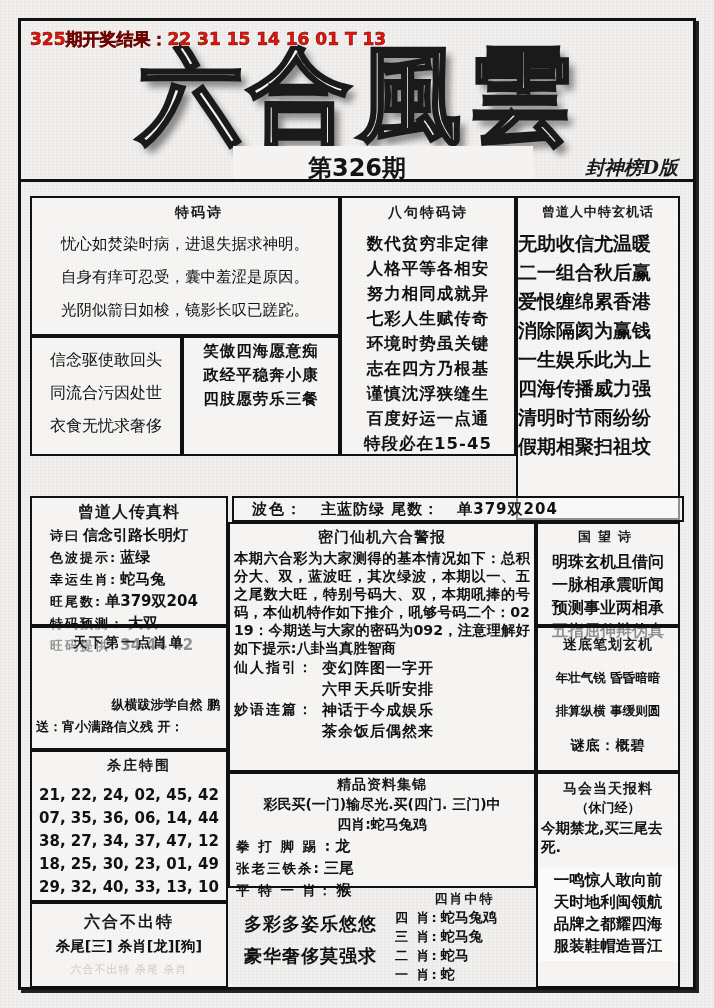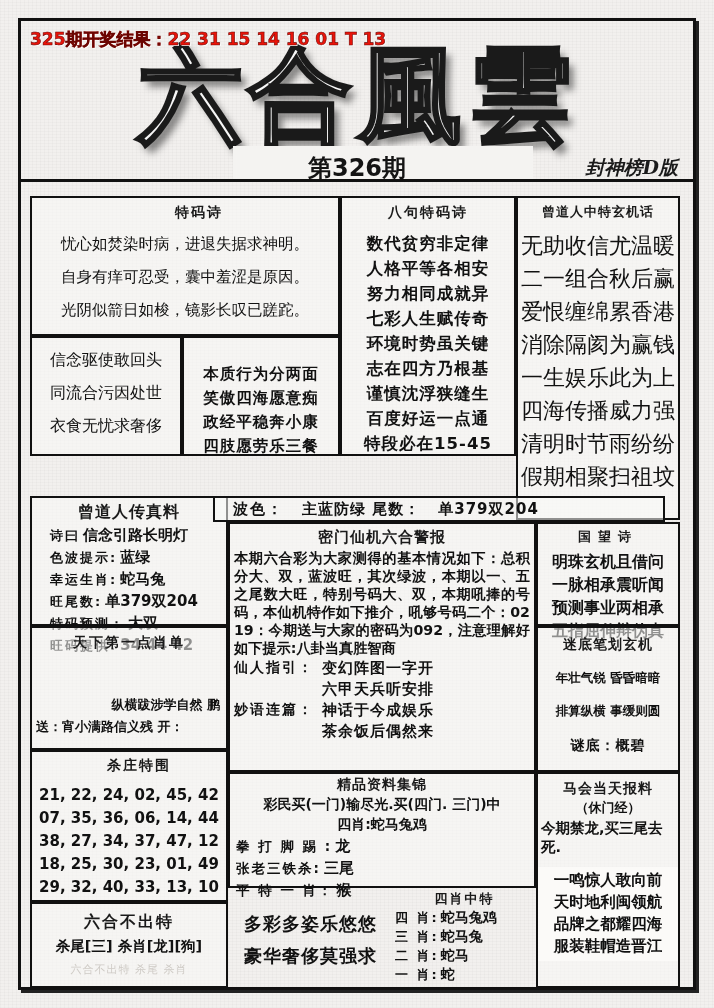--- a/index.html
+++ b/index.html
@@ -94,41 +94,41 @@
   .lr-line{font-size:15.5px;color:#111;text-align:center;margin-top:3px;font-weight:600;letter-spacing:1px;}
   .lr-first{margin-top:26px;}
 
   .b-eight{left:340px;top:196px;width:176px;height:260px;}
   .b-eight .ttl{font-size:14px;margin-top:6px;}
   .eight-line{font-size:16.5px;color:#111;text-align:center;margin-top:3px;font-weight:600;letter-spacing:1px;}
   .eight-first{margin-top:11px;}
 
   .b-zeng{left:516px;top:196px;width:164px;height:324px;}
   .b-zeng .ttl{font-size:13px;margin-top:5px;letter-spacing:1px;}
-  .zeng-line{font-size:22px;color:#111;text-align:center;margin-top:3px;font-weight:400;letter-spacing:0px;}
+  .zeng-line{font-size:19px;color:#111;margin-top:3px;font-weight:700;letter-spacing:0px;}
   .zeng-first{margin-top:10px;}
 
   
   .b-pink{
     left:30px;top:460px;width:650px;height:32px;
     border:2px solid #7a1b52;background:#fdfbfc;
     display:flex;align-items:center;padding-left:8px;
   }
   .pink-label{font-size:15px;font-weight:bold;color:#c4126b;letter-spacing:0;}
   .pink-text{font-size:13.5px;color:#ef7fb5;margin-left:10px;letter-spacing:0.5px;}
 
   
   .b-zhuanzhen{left:30px;top:496px;width:198px;height:130px;}
   .b-zhuanzhen .ttl{font-size:16px;margin-top:4px;letter-spacing:1px;}
   .kv{display:flex;align-items:baseline;margin-top:3px;padding-left:18px;}
   .kv .k{font-size:13px;font-weight:bold;color:#111;letter-spacing:2px;white-space:nowrap;}
   .kv .v{font-size:15px;font-weight:bold;color:#111;margin-left:3px;white-space:nowrap;}
 
   .b-bose{
-    left:213px;top:496px;width:452px;height:26px;
+    left:232px;top:496px;width:452px;height:26px;
     display:flex;align-items:center;
   }
   .bose-k{font-size:15px;font-weight:bold;color:#111;margin-left:18px;letter-spacing:2px;}
   .bose-v{font-size:15px;font-weight:bold;color:#111;margin-left:18px;letter-spacing:1px;}
 
   .b-mimen{left:228px;top:522px;width:308px;height:250px;}
   .b-mimen .ttl{font-size:15px;margin-top:4px;letter-spacing:1px;}
   .mimen-body{font-size:14.2px;line-height:18px;color:#111;text-align:justify;padding:2px 4px 0 4px;font-weight:600;letter-spacing:0px;}
   .mimen-row{display:flex;margin-top:2px;padding-left:4px;}
   .mimen-row .mk{font-size:14px;font-weight:600;color:#111;letter-spacing:2px;white-space:nowrap;width:88px;}
@@ -209,21 +209,20 @@
     <div class="temashi-line">光阴似箭日如梭，镜影长叹已蹉跎。</div>
   </div>
 
   <div class="box b-left2">
     <div class="ll-line">信念驱使敢回头</div>
     <div class="ll-line">同流合污因处世</div>
     <div class="ll-line">衣食无忧求奢侈</div>
   </div>
 
   <div class="box b-left3">
-    <div class="lr-line lr-first">本质行为分两面</div>
     <div class="lr-line">笑傲四海愿意痴</div>
     <div class="lr-line">政经平稳奔小康</div>
     <div class="lr-line">四肢愿劳乐三餐</div>
   </div>
 
   <div class="box b-eight">
     <div class="ttl">八句特码诗</div>
     <div class="eight-line eight-first">数代贫穷非定律</div>
     <div class="eight-line">人格平等各相安</div>
     <div class="eight-line">努力相同成就异</div>

